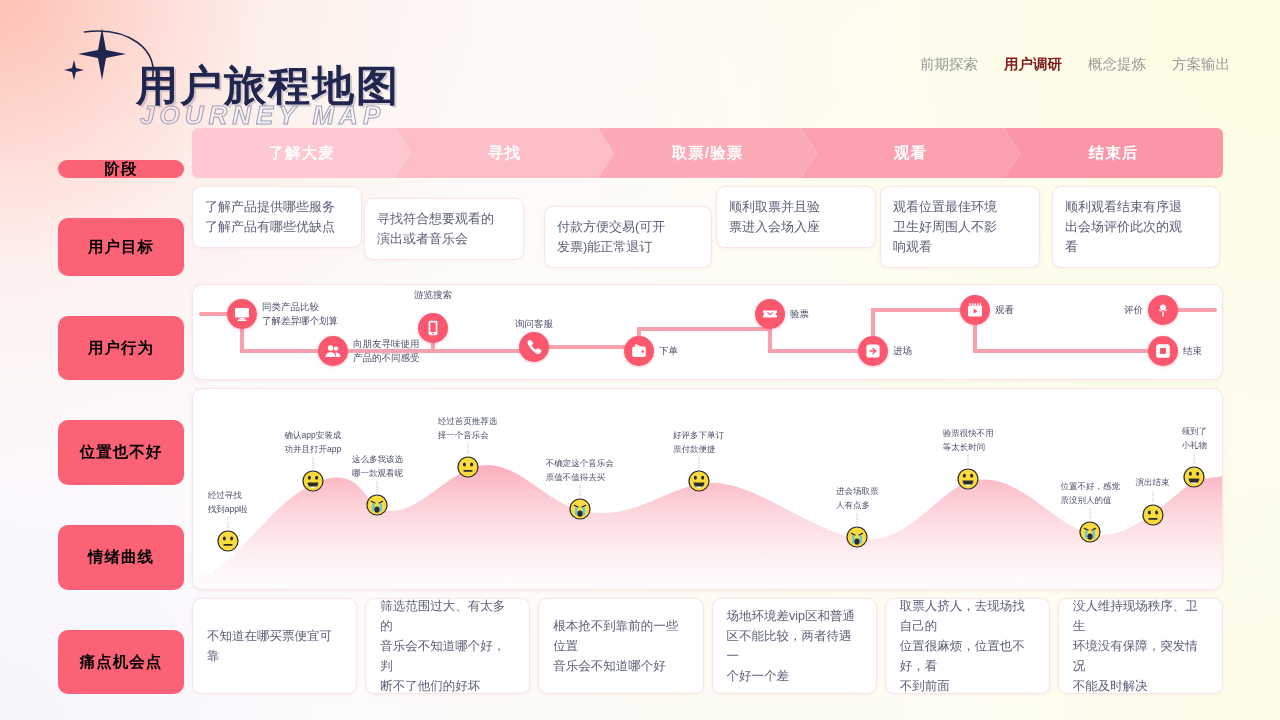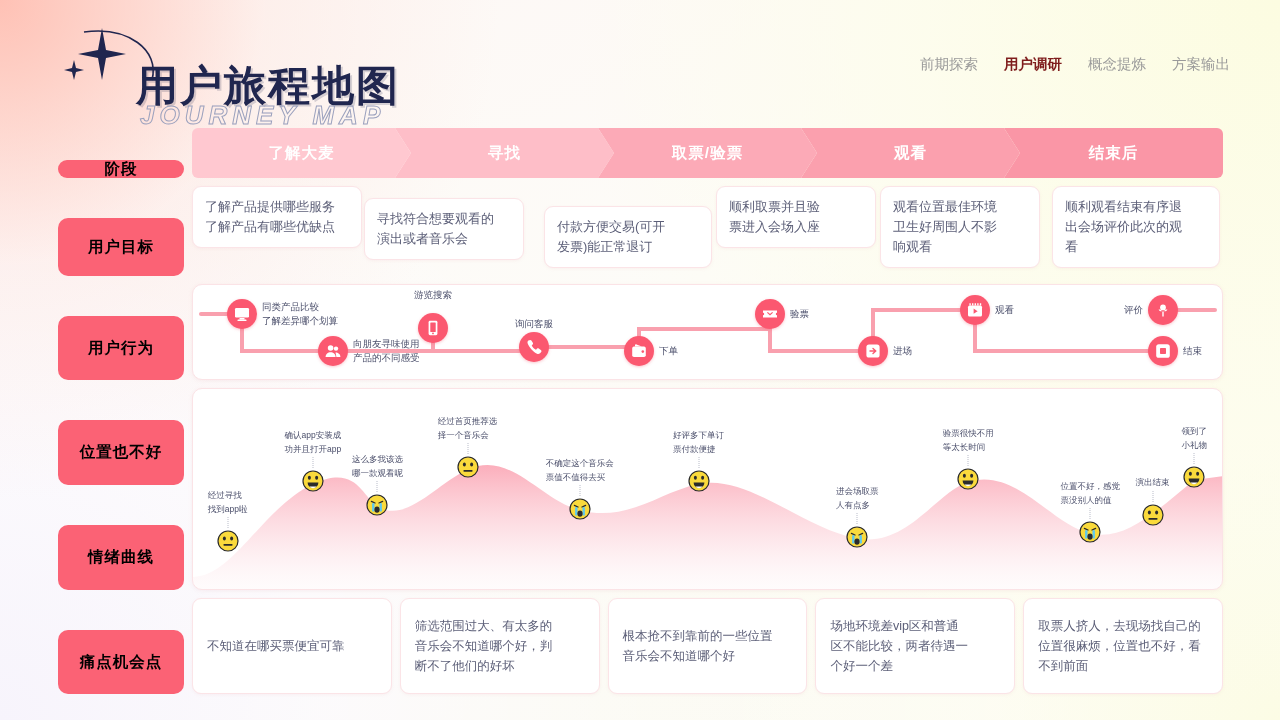--- a/index.html
+++ b/index.html
@@ -522,17 +522,24 @@
               <div>个好一个差</div>
             </div>
           </div>
           <div class="pain-card">
             <div>
               <div>取票人挤人，去现场找自己的</div>
               <div>位置很麻烦，位置也不好，看</div>
               <div>不到前面</div>
             </div>
           </div>
+          <div class="pain-card">
+            <div>
+              <div>没人维持现场秩序、卫生</div>
+              <div>环境没有保障，突发情况</div>
+              <div>不能及时解决</div>
+            </div>
+          </div>
         </div>
       </div>
   </div>
 
 </div>
 
 </body></html>

